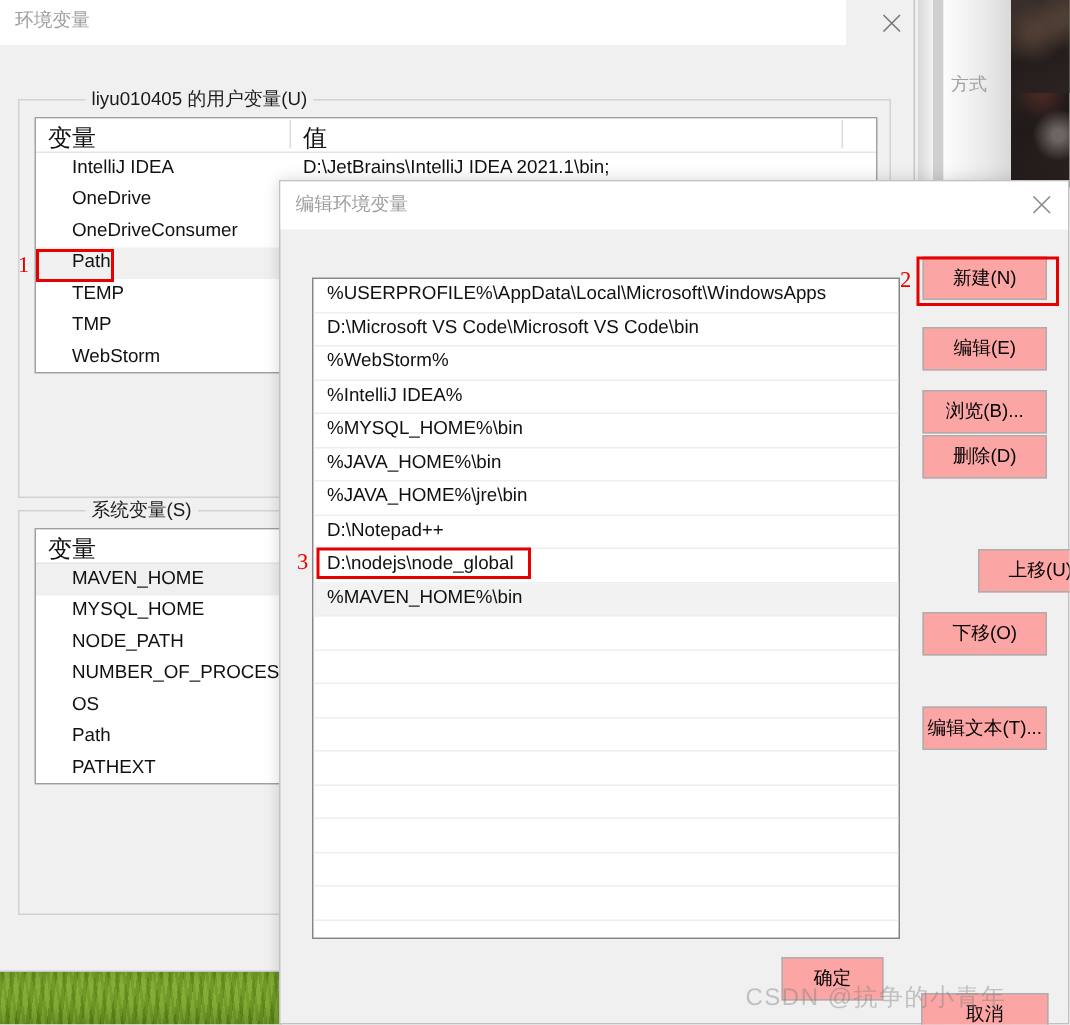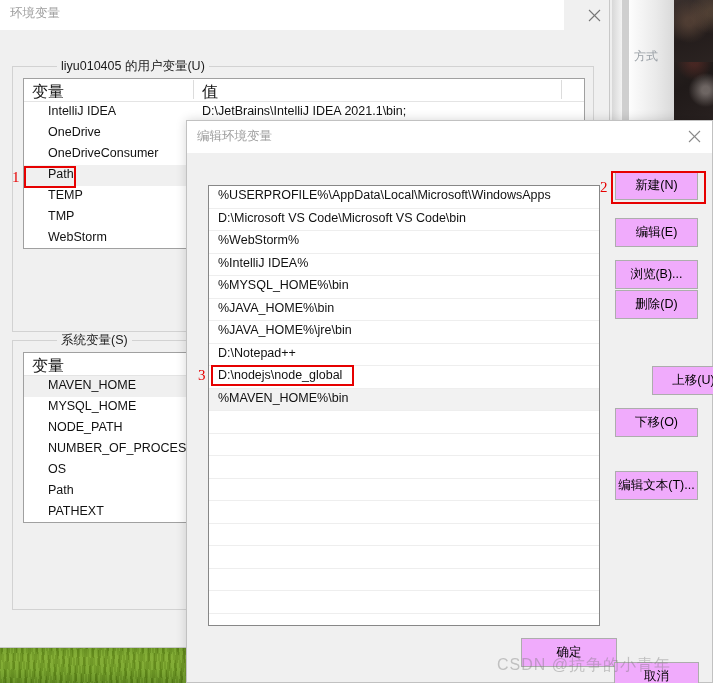--- a/index.html
+++ b/index.html
@@ -230,35 +230,35 @@
     position: absolute;
     left: 9px;
     top: 2px;
     font-size: 12.5px;
     color: #111;
   }
   .path-row.selected { background: #f2f2f2; }
 
   .btn {
     position: absolute;
-    background: #f0abfc;
+    background: #fca5a5;
     border: 1px solid #adadad;
     font-size: 12.5px;
     color: #000;
     text-align: center;
     line-height: 27px;
     height: 29px;
     box-sizing: border-box;
     cursor: default;
     font-family: "Liberation Sans", "DejaVu Sans", sans-serif;
   }
   .btn.wide { width: 83px; }
 
   
-  #btn-ok   { left: 334px; top: 517px; width: 96px; }
+  #btn-ok   { left: 334px; top: 517px; width: 68px; }
   #btn-cancel { left: 427px; top: 541px; width: 85px; }
 
   
   .anno-box {
     position: absolute;
     border: 2px solid #e60000;
     box-sizing: border-box;
     pointer-events: none;
   }
   .anno-num {

